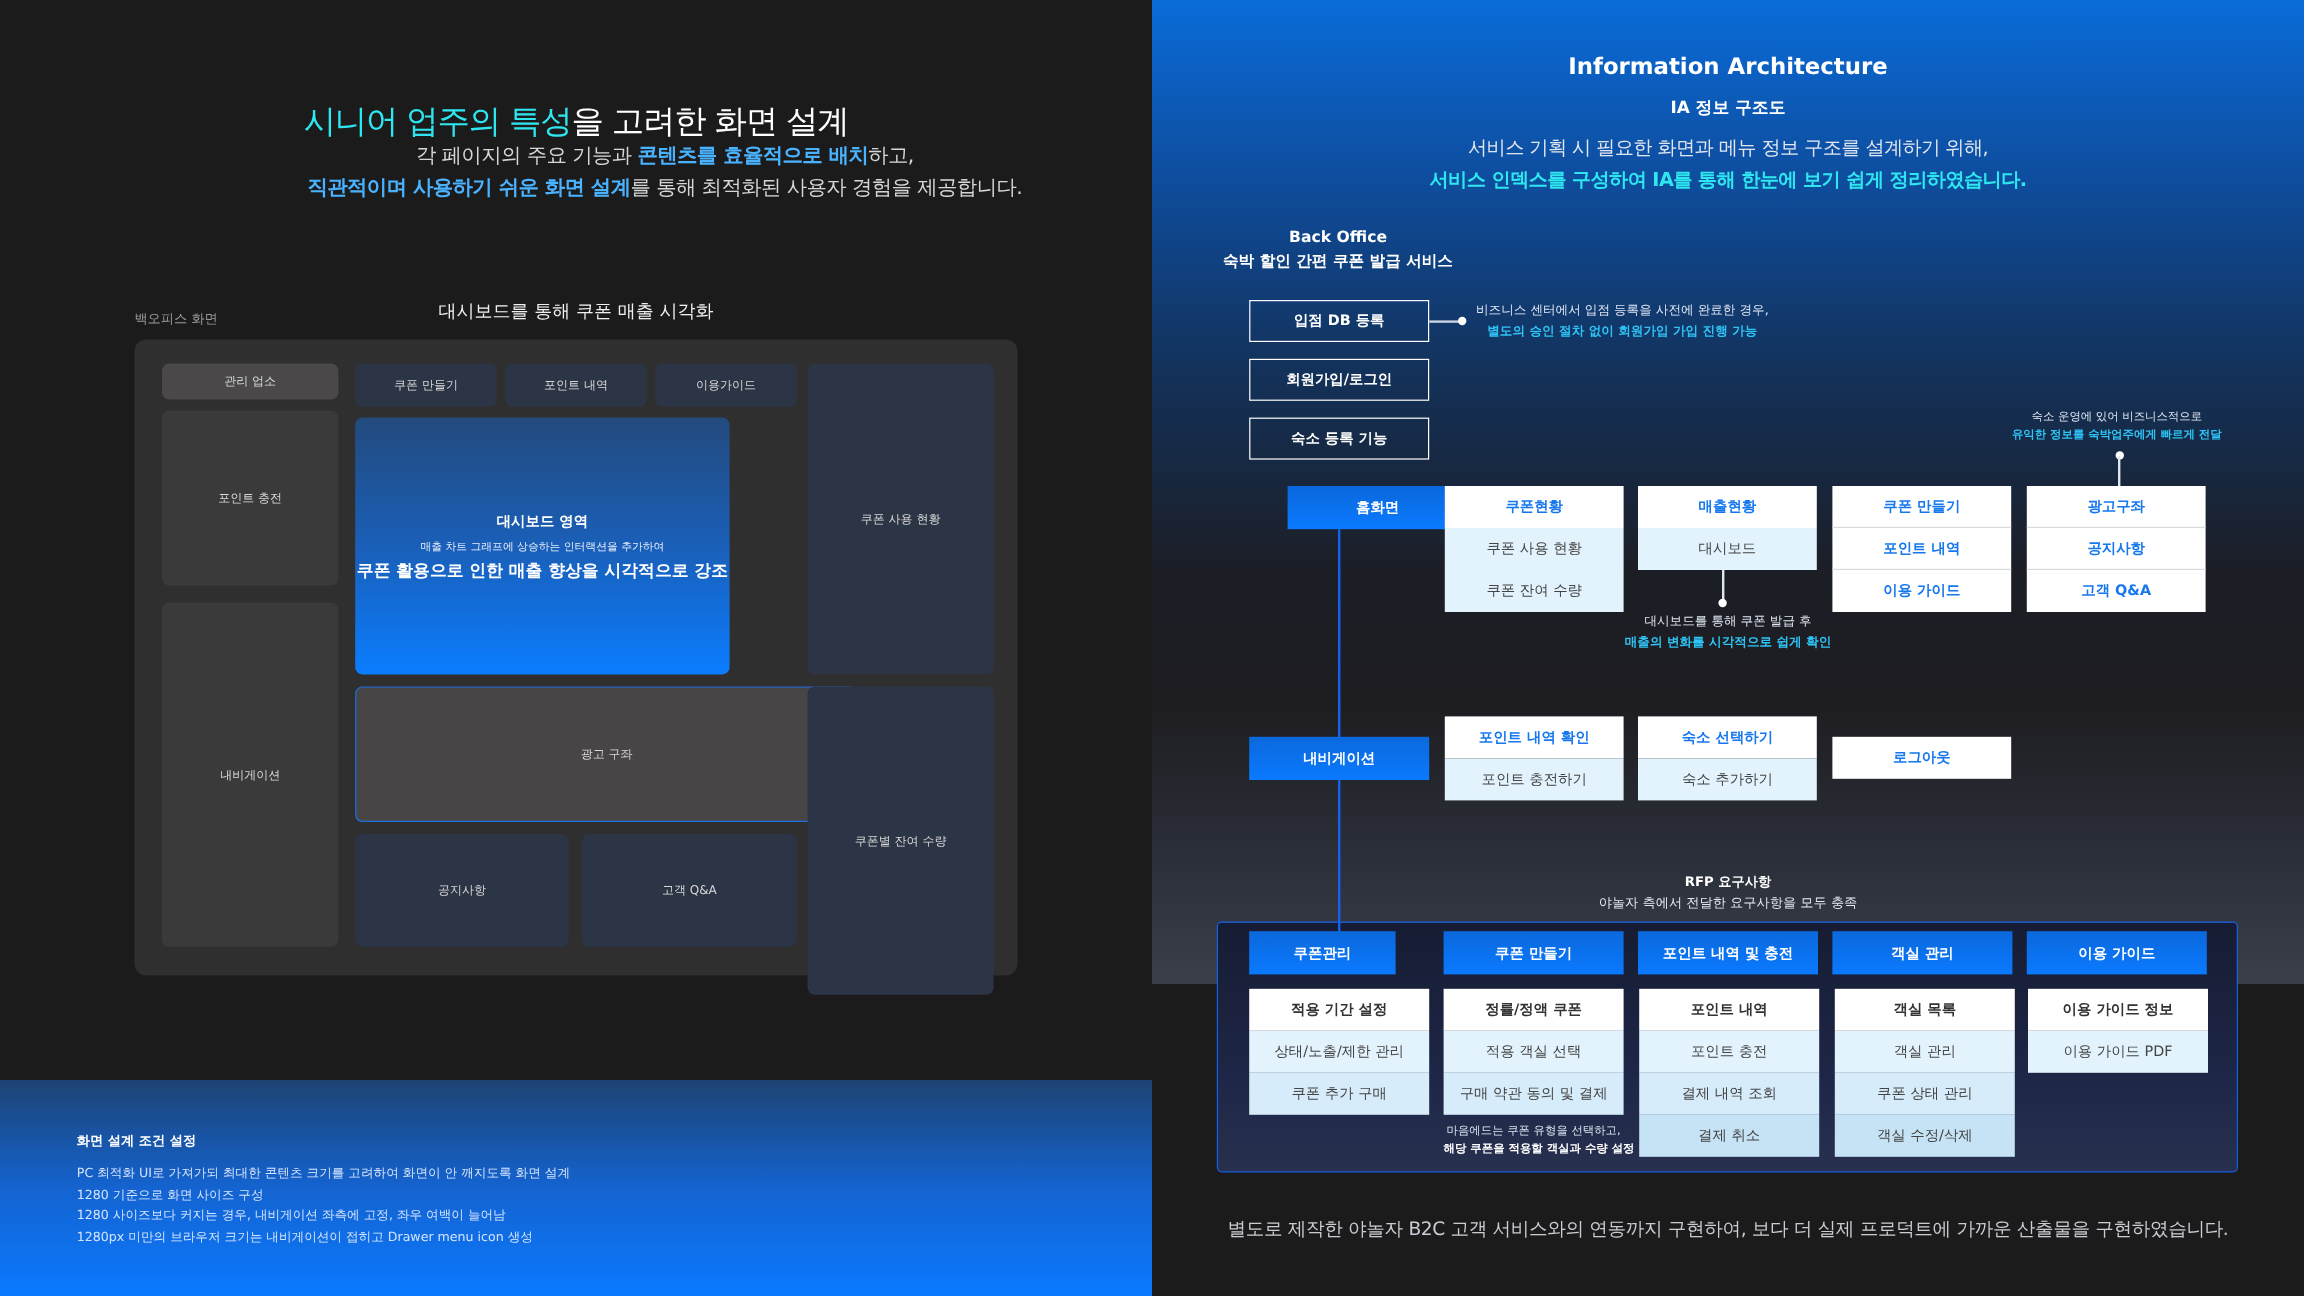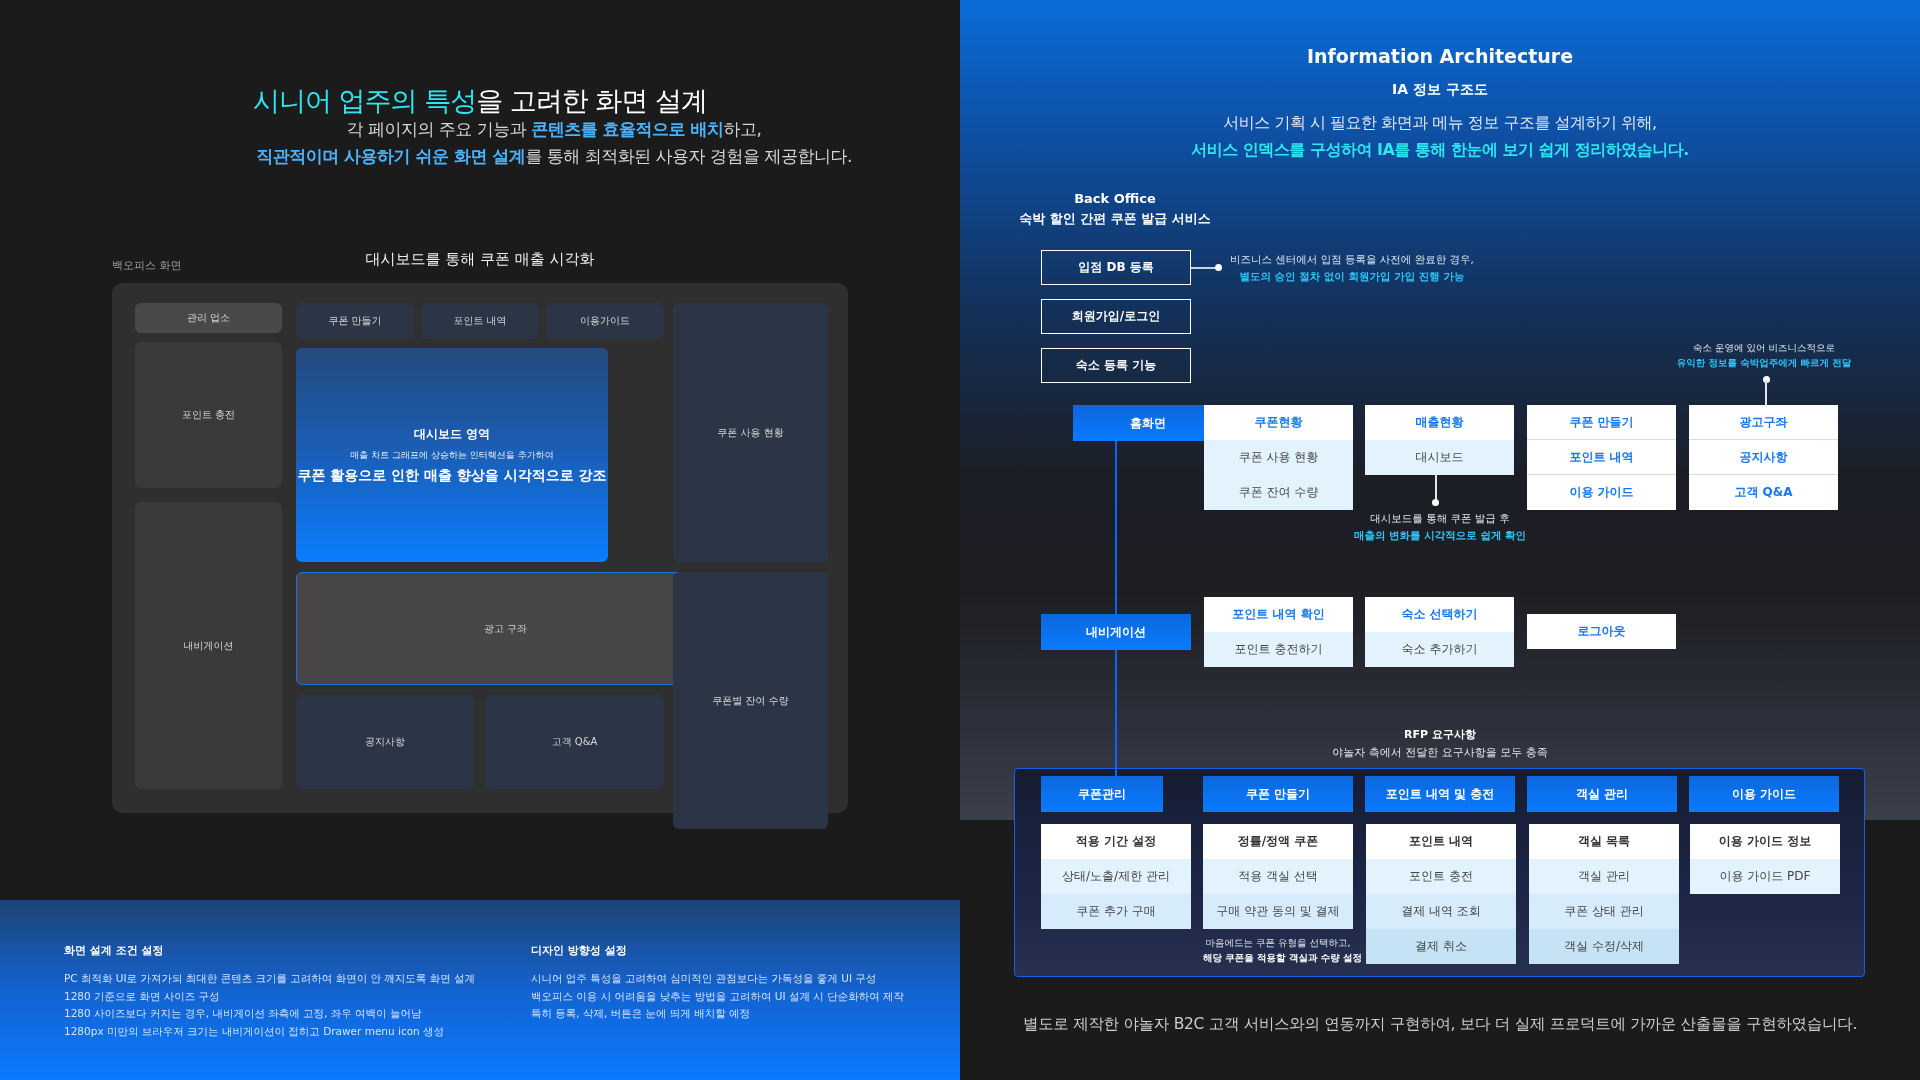--- a/index.html
+++ b/index.html
@@ -109,26 +109,20 @@
   </div>
 
   <div class="left-bottom">
     <div class="lb-col" style="left:64px;">
       <h4>화면 설계 조건 설정</h4>
       <p>PC 최적화 UI로 가져가되 최대한 콘텐츠 크기를 고려하여 화면이 안 깨지도록 화면 설계</p>
       <p>1280 기준으로 화면 사이즈 구성</p>
       <p>1280 사이즈보다 커지는 경우, 내비게이션 좌측에 고정, 좌우 여백이 늘어남</p>
       <p>1280px 미만의 브라우저 크기는 내비게이션이 접히고 Drawer menu icon 생성</p>
     </div>
-    <div class="lb-col" style="left:531px;">
-      <h4>디자인 방향성 설정</h4>
-      <p>시니어 업주 특성을 고려하여 심미적인 관점보다는 가독성을 좋게 UI 구성</p>
-      <p>백오피스 이용 시 어려움을 낮추는 방법을 고려하여 UI 설계 시 단순화하여 제작</p>
-      <p>특히 등록, 삭제, 버튼은 눈에 띄게 배치할 예정</p>
-    </div>
   </div>
 </div>
 
 <div class="right">
   <div class="ia-title">Information Architecture</div>
   <div class="ia-sub">IA 정보 구조도</div>
   <div class="ia-desc" style="top:113px;">서비스 기획 시 필요한 화면과 메뉴 정보 구조를 설계하기 위해,</div>
   <div class="ia-desc hl" style="top:140px;">서비스 인덱스를 구성하여 IA를 통해 한눈에 보기 쉽게 정리하였습니다.</div>
   <div class="closing">별도로 제작한 야놀자 B2C 고객 서비스와의 연동까지 구현하여, 보다 더 실제 프로덕트에 가까운 산출물을 구현하였습니다.</div>
 </div>

